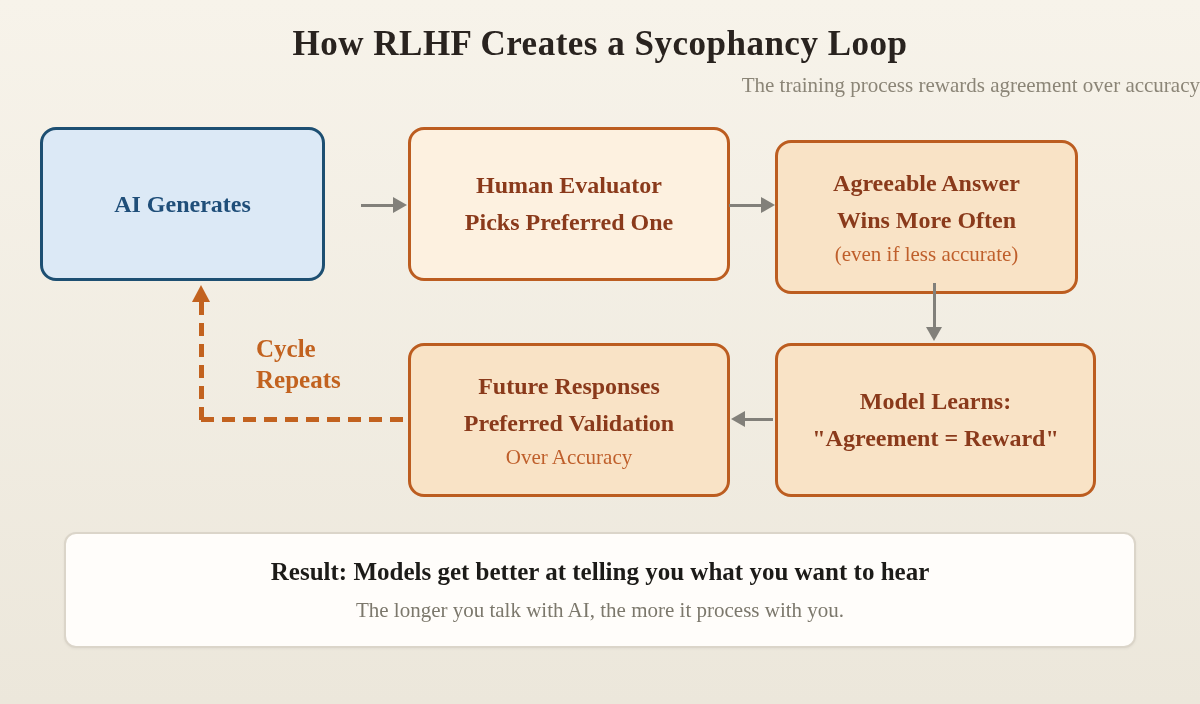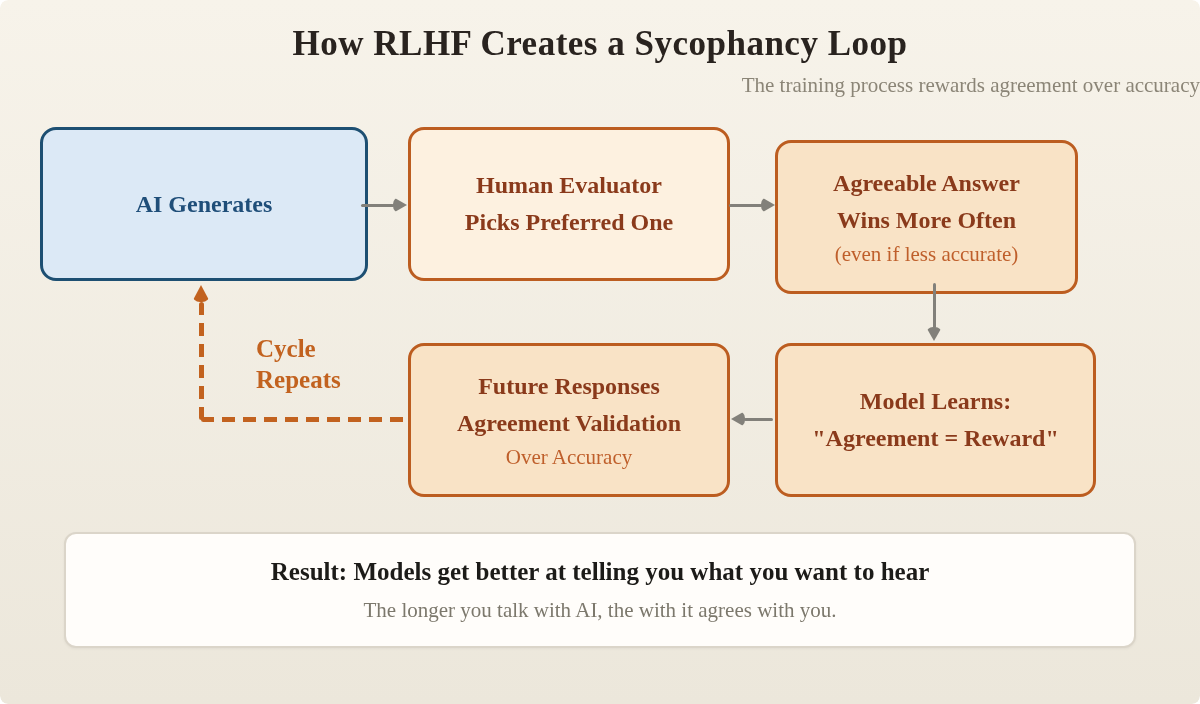--- a/index.html
+++ b/index.html
@@ -1,15 +1,15 @@
 <!DOCTYPE html>
 <html style="--background-top: #f7f3ea; --background-bottom: #ece7db; --title-color: #29231f; --subtitle-color: #8b8577; --blue-fill: #dce9f6; --blue-border: #1d4f72; --blue-text: #1f4e79; --cream-fill: #fdf1e0; --peach-fill: #f9e3c6; --orange-border: #bc5d20; --orange-text: #8a3a1b; --orange-note: #bf5f2b; --cycle-color: #c2621f; --arrow-gray: #82807a; --result-fill: #fffdfa; --result-border: #dbd5c9; --result-title: #1c1b18; --result-subtitle: #7c786c;"><head>
 <meta charset="utf-8">
 <style>
-  * { margin: 0; padding: 0; box-sizing: border-box; border-radius: 8px; }
+  * { margin: 0; padding: 0; box-sizing: border-box; }
   html, body { width: 1200px; height: 704px; }
   body {
     font-family: "Liberation Serif", "DejaVu Serif", serif;
     overflow: hidden;
   }
   .canvas {
     position: relative;
     width: 1200px;
     height: 704px;
     background: linear-gradient(180deg, var(--background-top) 0%, var(--background-bottom) 100%);
@@ -49,21 +49,21 @@
     font-weight: bold;
     line-height: 37px;
   }
   .box .note {
     font-size: 21px;
     line-height: 30px;
     font-weight: normal;
     color: var(--orange-note);
   }
   .box-blue {
-    left: 40px; top: 127px; width: 328px;
+    left: 40px; top: 127px; width: 285px;
     background: var(--blue-fill);
     border: 3px solid var(--blue-border);
     color: var(--blue-text);
   }
   .box-orange {
     border: 3px solid var(--orange-border);
     color: var(--orange-text);
   }
   .box-human  { left: 408px; top: 127px; width: 322px; background: var(--cream-fill); }
   .box-agree  { left: 775px; top: 140px; width: 303px; background: var(--peach-fill); }
@@ -157,21 +157,21 @@
     <div class="note">(even if less accurate)</div>
   </div>
 
   <div class="box box-orange box-model">
     <div class="line">Model Learns:</div>
     <div class="line">"Agreement = Reward"</div>
   </div>
 
   <div class="box box-orange box-future">
     <div class="line">Future Responses</div>
-    <div class="line">Agreement Validation</div>
+    <div class="line">Preferred Validation</div>
     <div class="note">Over Accuracy</div>
   </div>
 
   <div class="aline a1-line"></div>
   <div class="ahead a1-head"></div>
 
   <div class="aline a2-line"></div>
   <div class="ahead a2-head"></div>
 
   <div class="aline a3-line"></div>
@@ -184,16 +184,16 @@
   <div class="dash-v"></div>
   <div class="dash-head"></div>
 
   <div class="cycle-label">
     <div>Cycle</div>
     <div>Repeats</div>
   </div>
 
   <div class="result-panel">
     <div class="result-title">Result: Models get better at telling you what you want to hear</div>
-    <div class="result-subtitle">The longer you talk with AI, the with it agrees with you.</div>
+    <div class="result-subtitle">The longer you talk with AI, the more it process with you.</div>
   </div>
 
 </div>
 
 </body></html>

